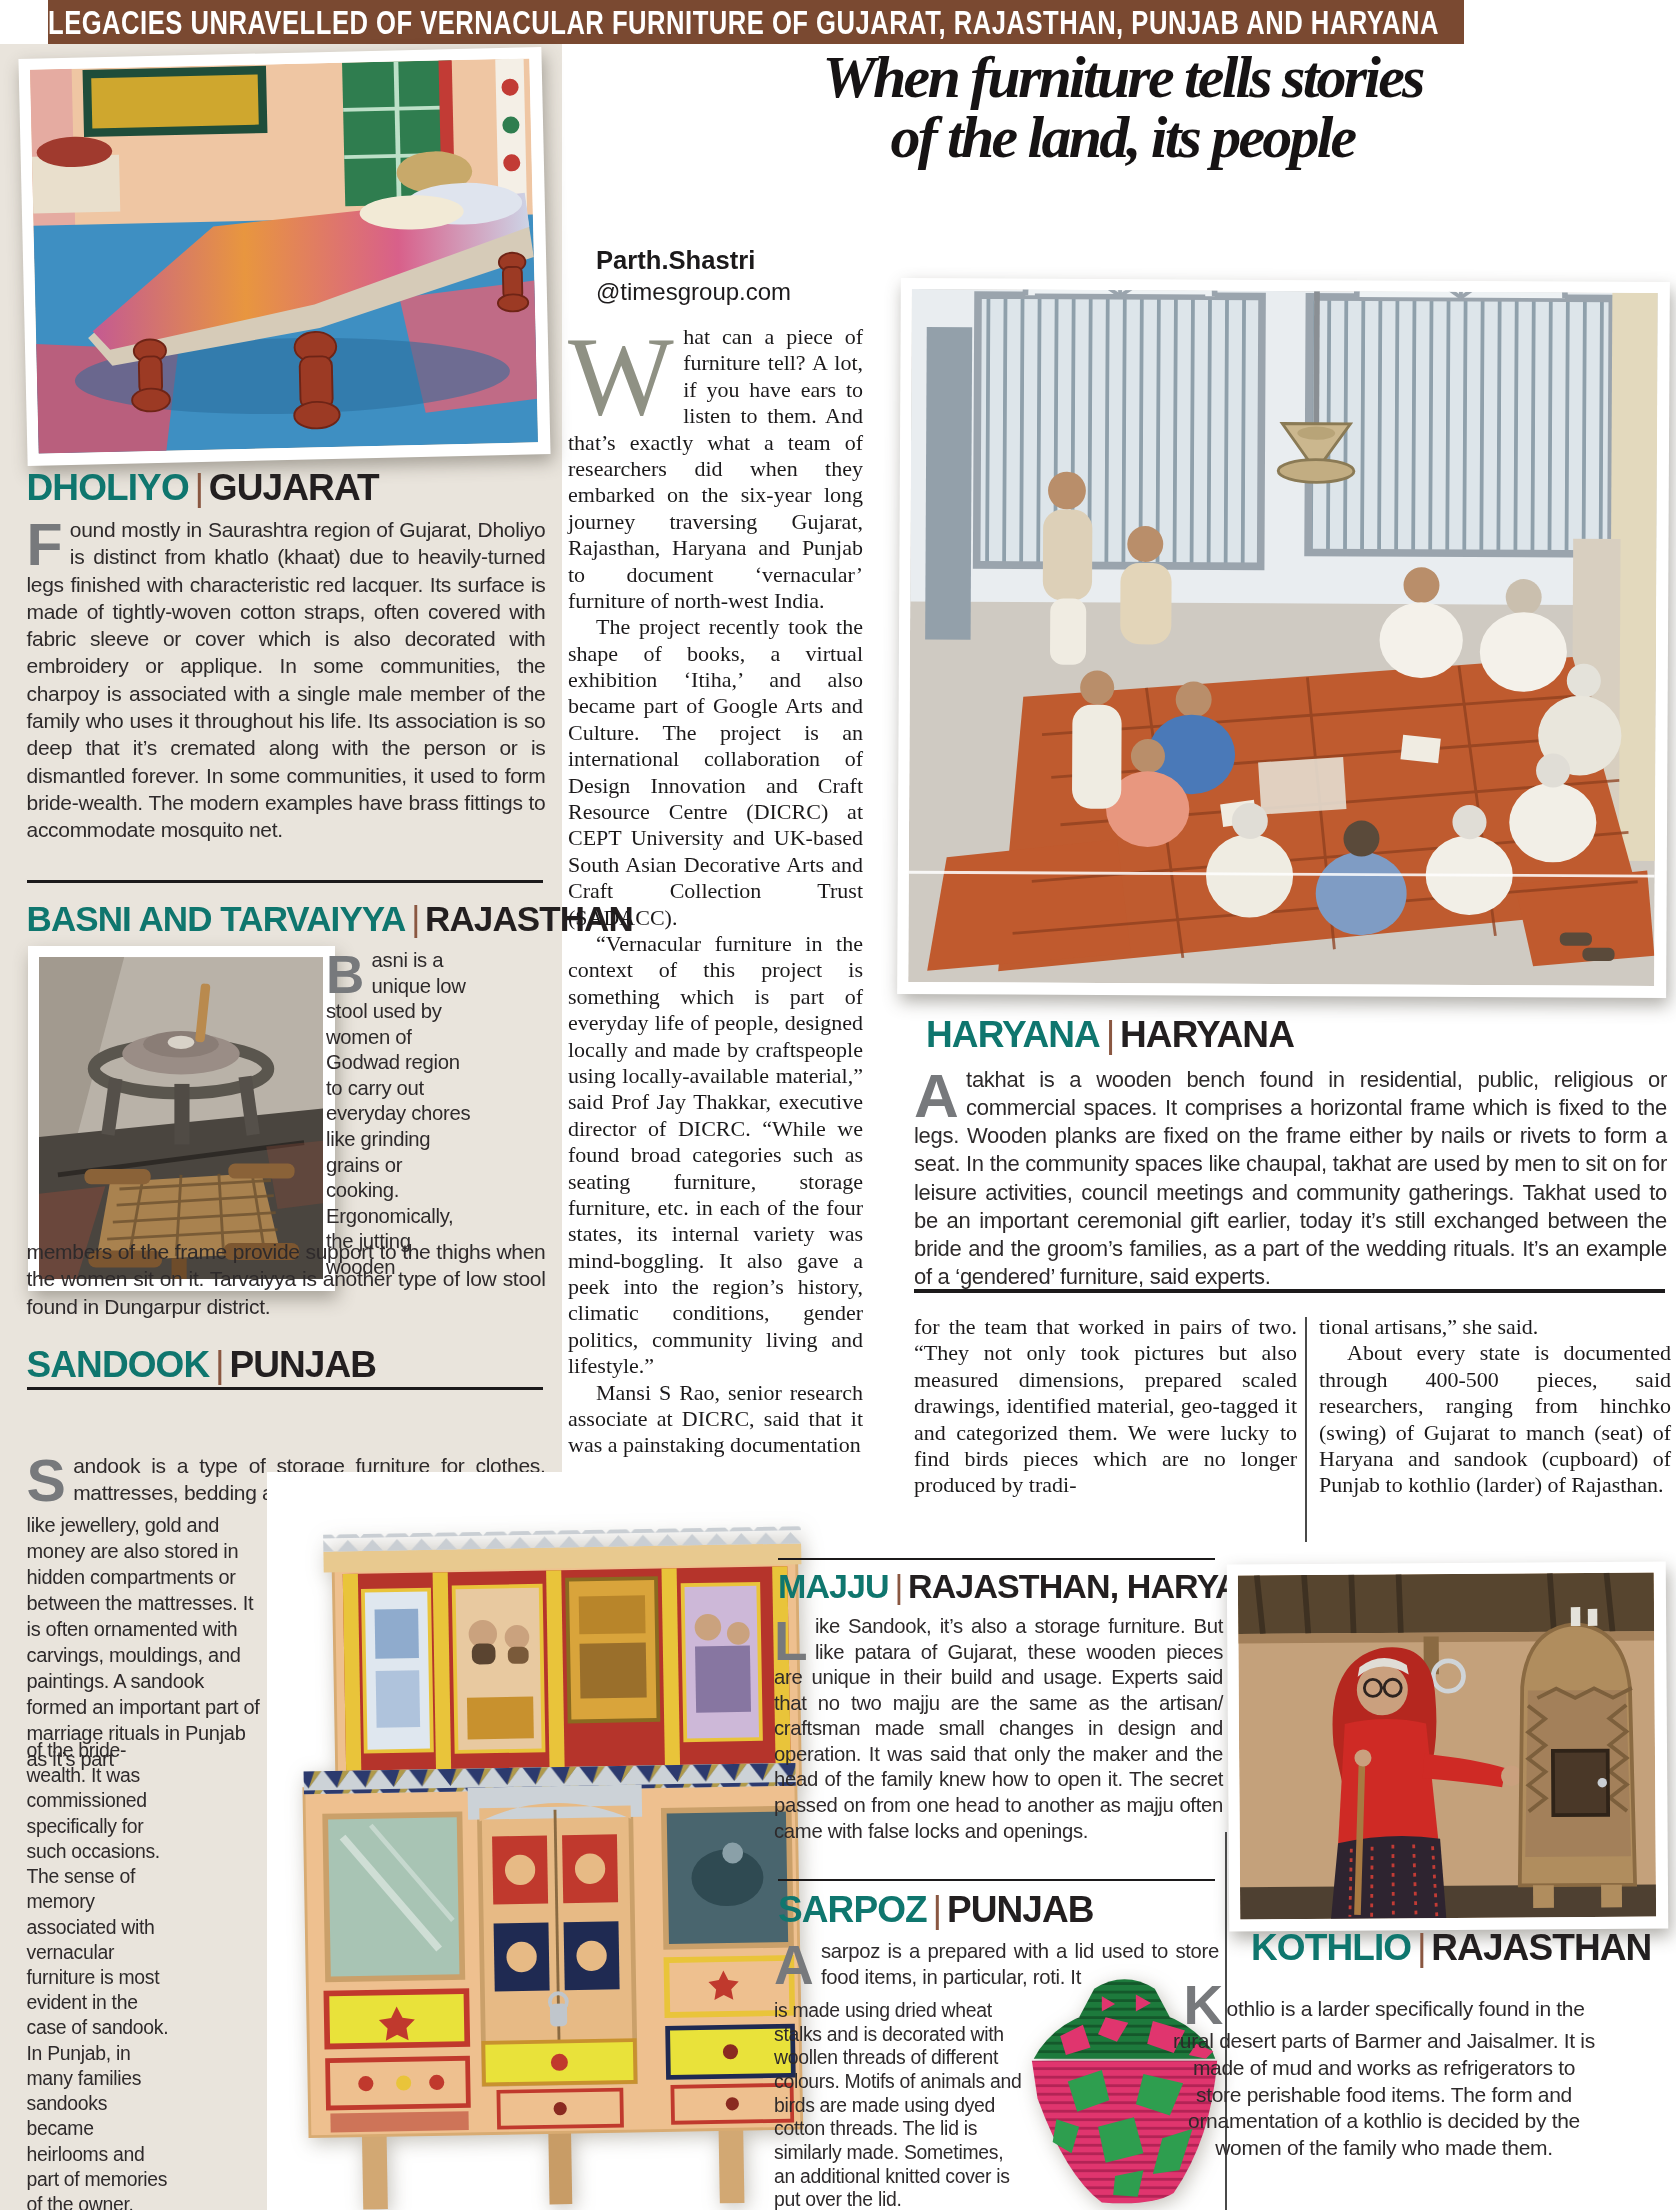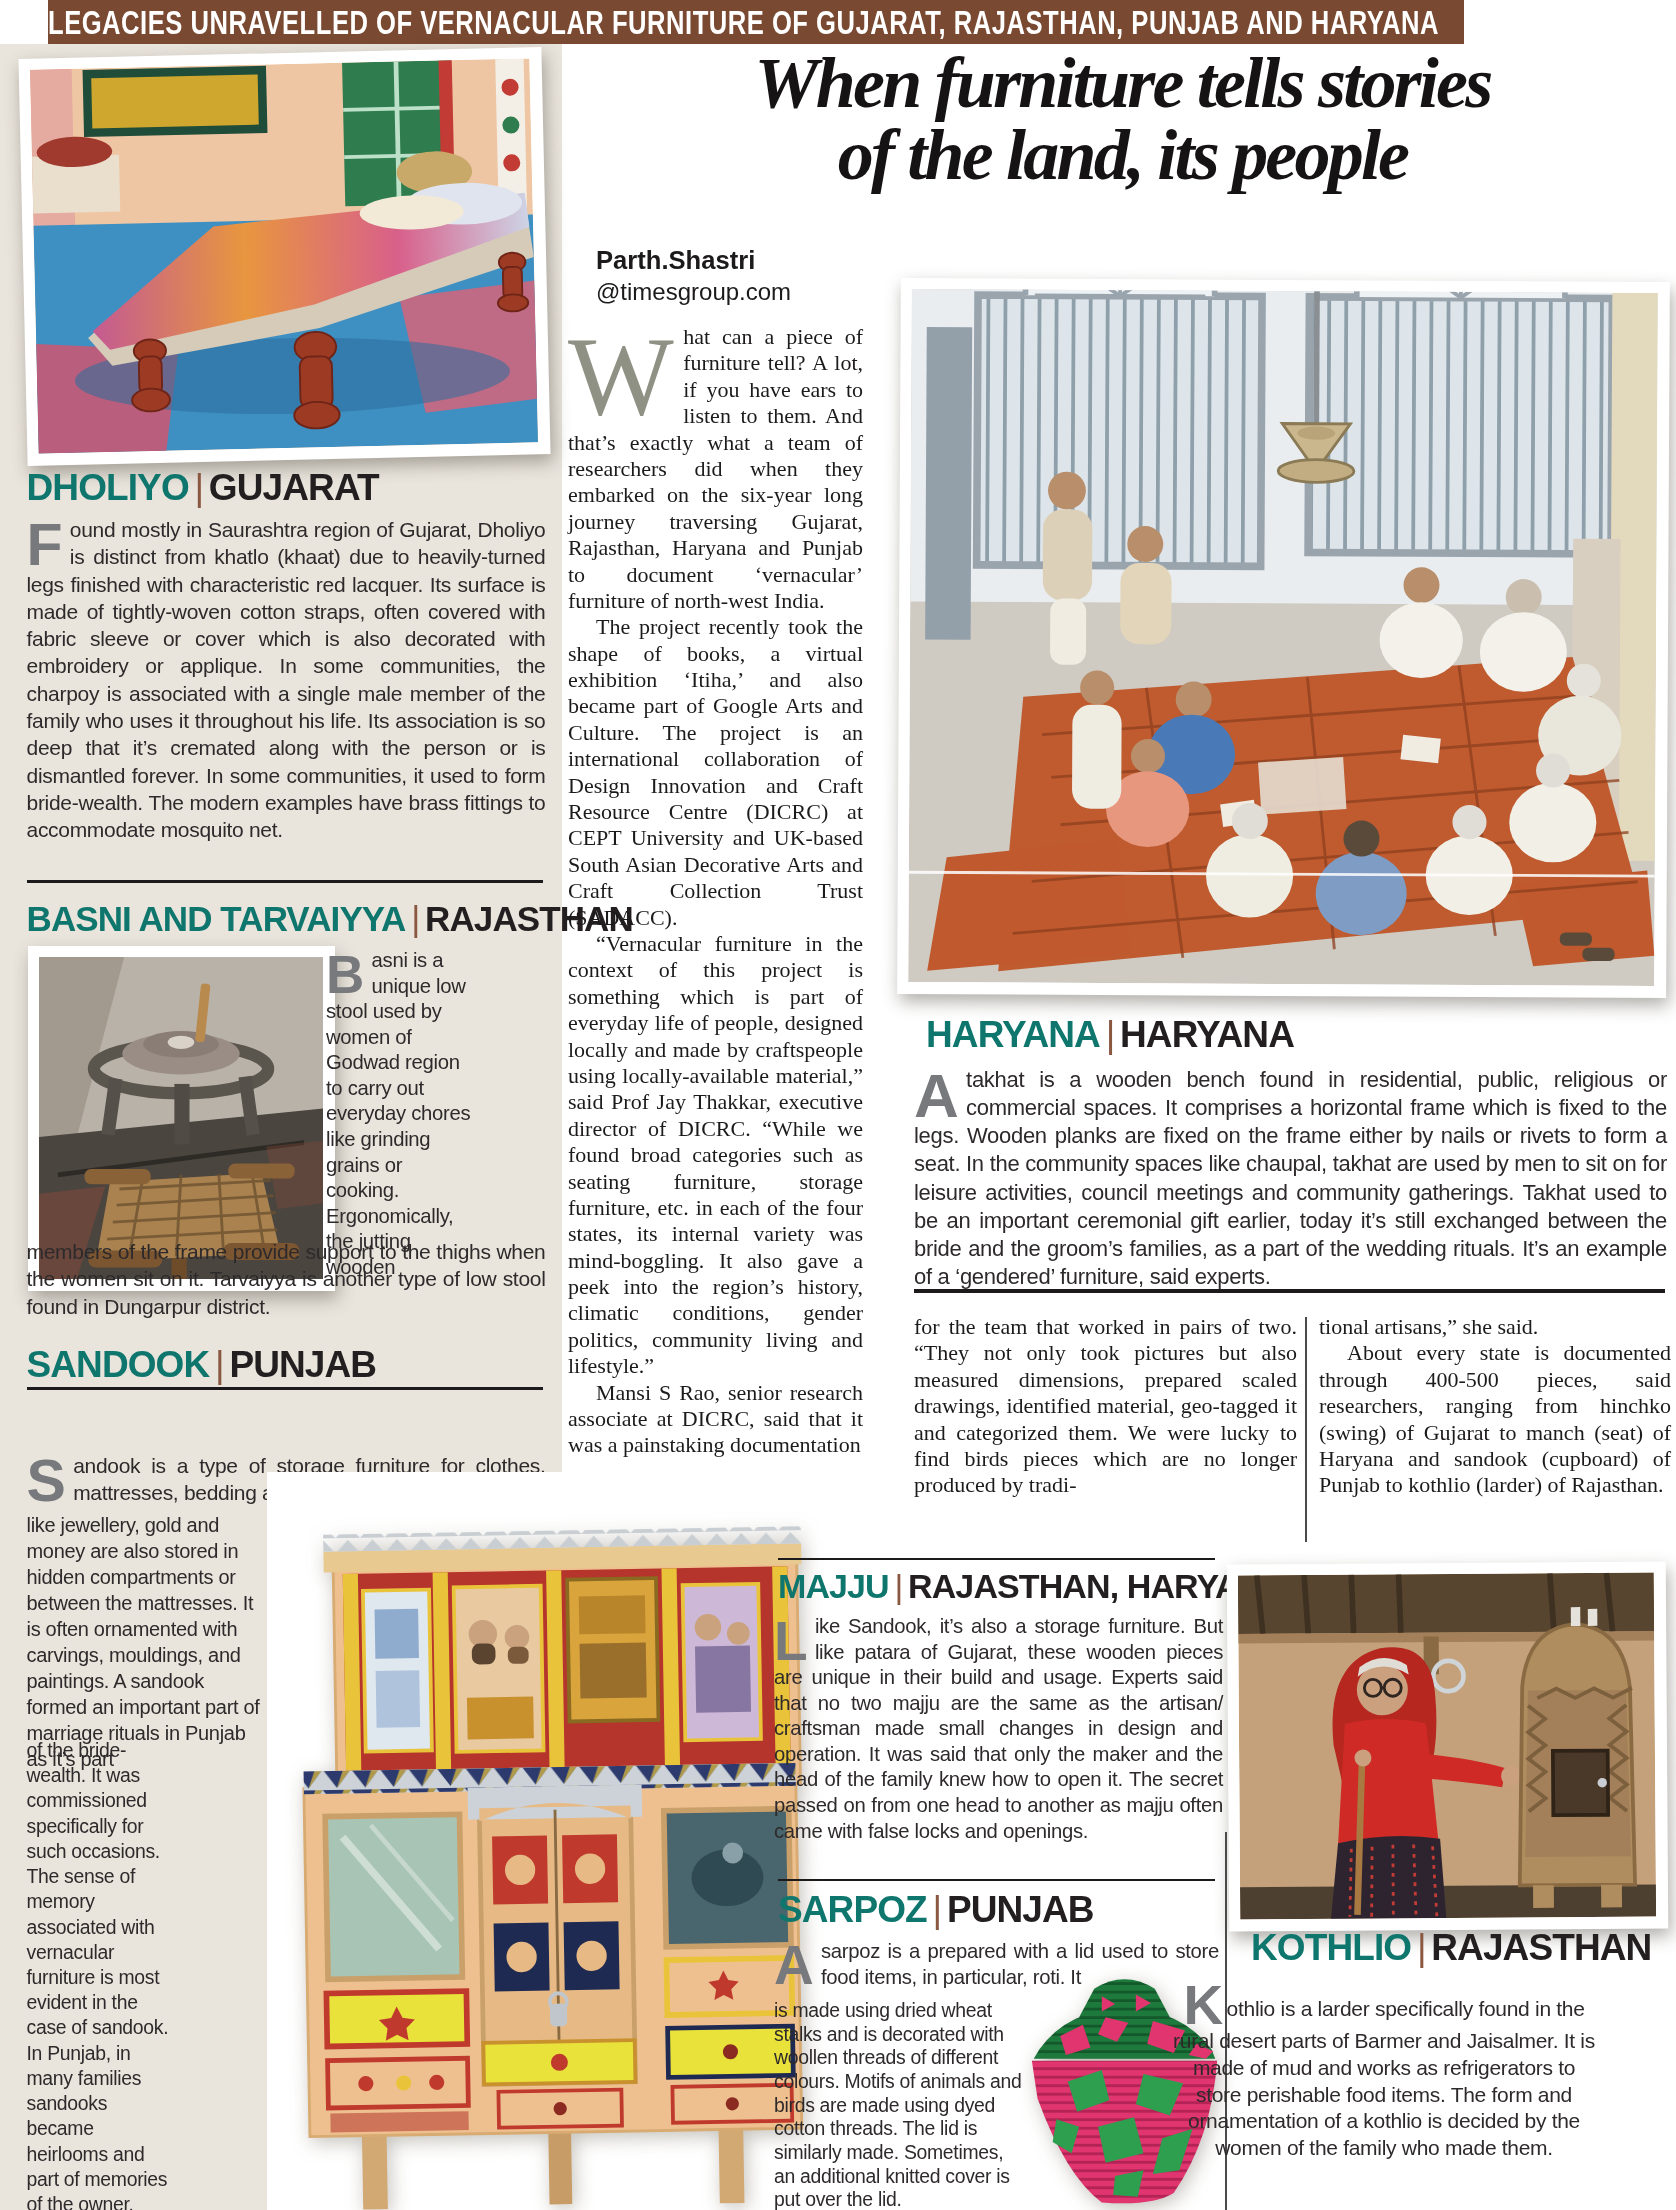--- a/index.html
+++ b/index.html
@@ -10,21 +10,21 @@
   
   #banner{left:0;top:0;width:1416px;height:44px;background:#7a4931;display:flex;align-items:center;margin-left:48px;}
   #banner span{color:#ffffff;font-weight:700;font-size:25.6px;letter-spacing:0.5px;transform:scaleY(1.32);white-space:nowrap;}
 
   
   #left-panel{left:0;top:44px;width:562px;height:2167px;background:#e9e4dc;}
 
   
   .headline{left:568px;top:47px;width:1109px;text-align:center;color:#161314;
             font-family:"Liberation Serif",serif;font-style:italic;font-weight:700;
-            font-size:72px;line-height:1.0;letter-spacing:-2.8px;}
+            font-size:60px;line-height:1.0;letter-spacing:-2.8px;}
   .byline-name{left:596px;top:246px;font-size:25.6px;font-weight:700;color:#1c1a1b;}
   .byline-handle{left:596px;top:278px;font-size:24px;color:#1c1a1b;}
 
   
   .sec-head{font-weight:700;font-size:37px;letter-spacing:-0.9px;white-space:nowrap;}
   .sec-head .t{color:#0f766e;}
   .sec-head .d{color:#8a5741;font-weight:400;padding:0 5.7px;}
   .sec-head .r{color:#231f20;}
 
   

